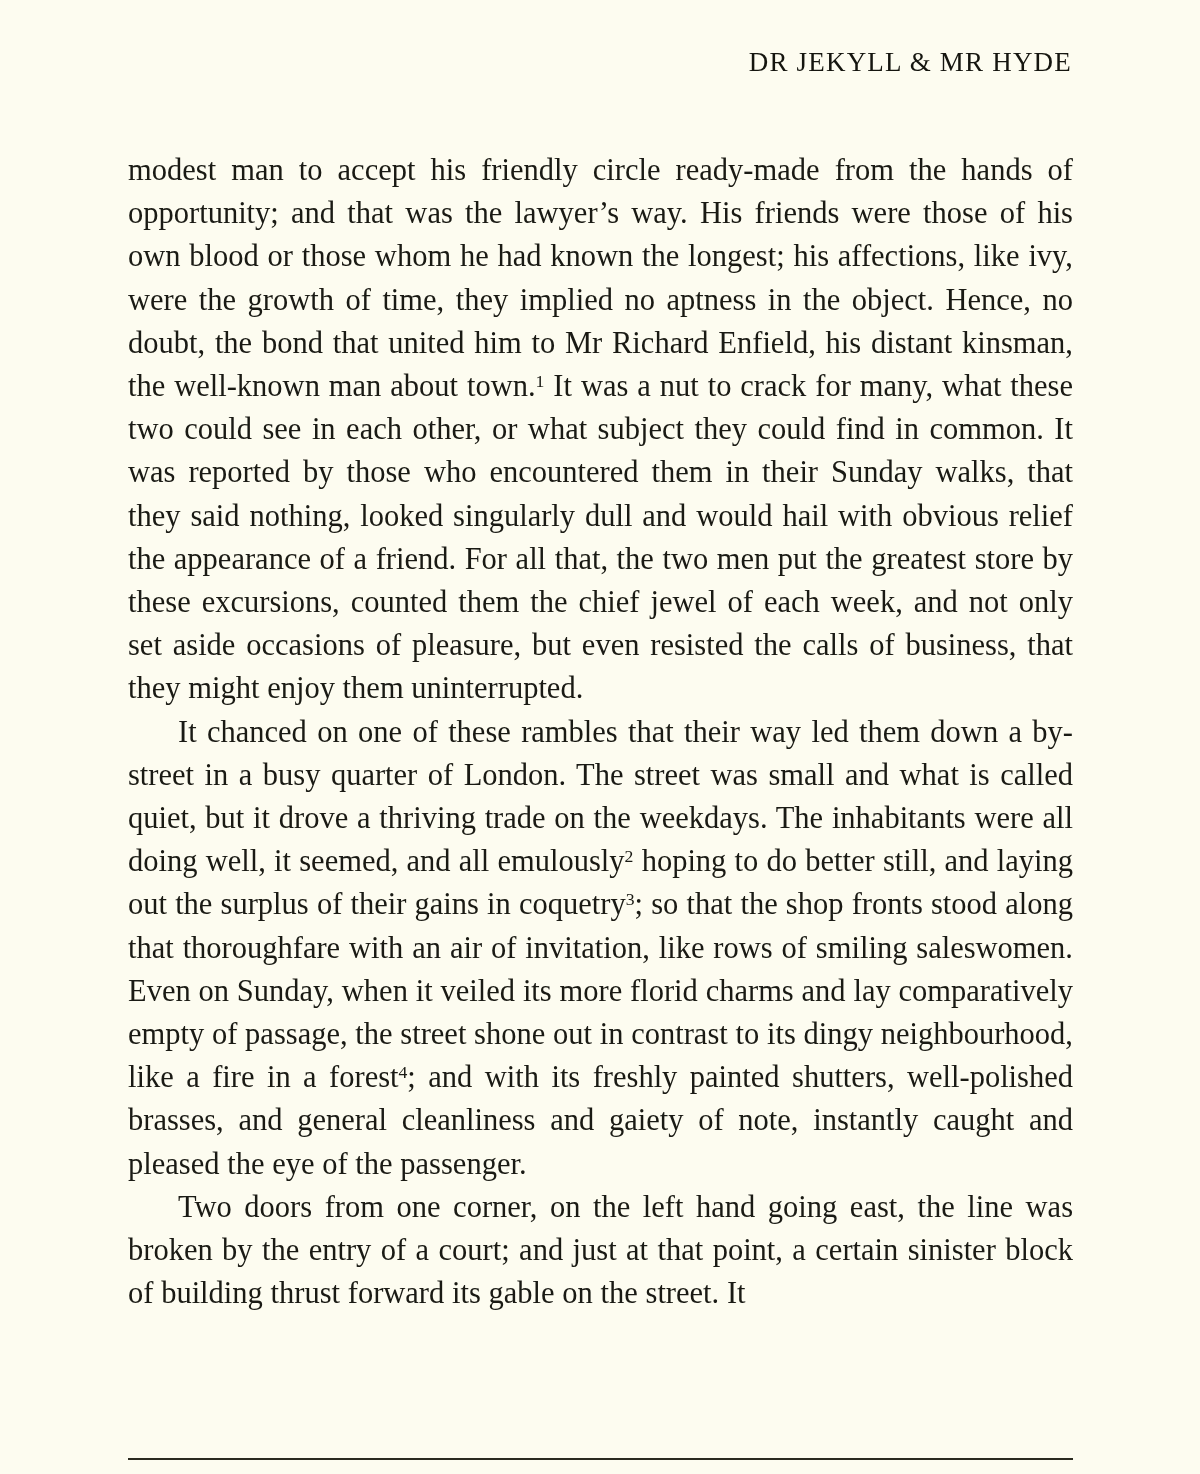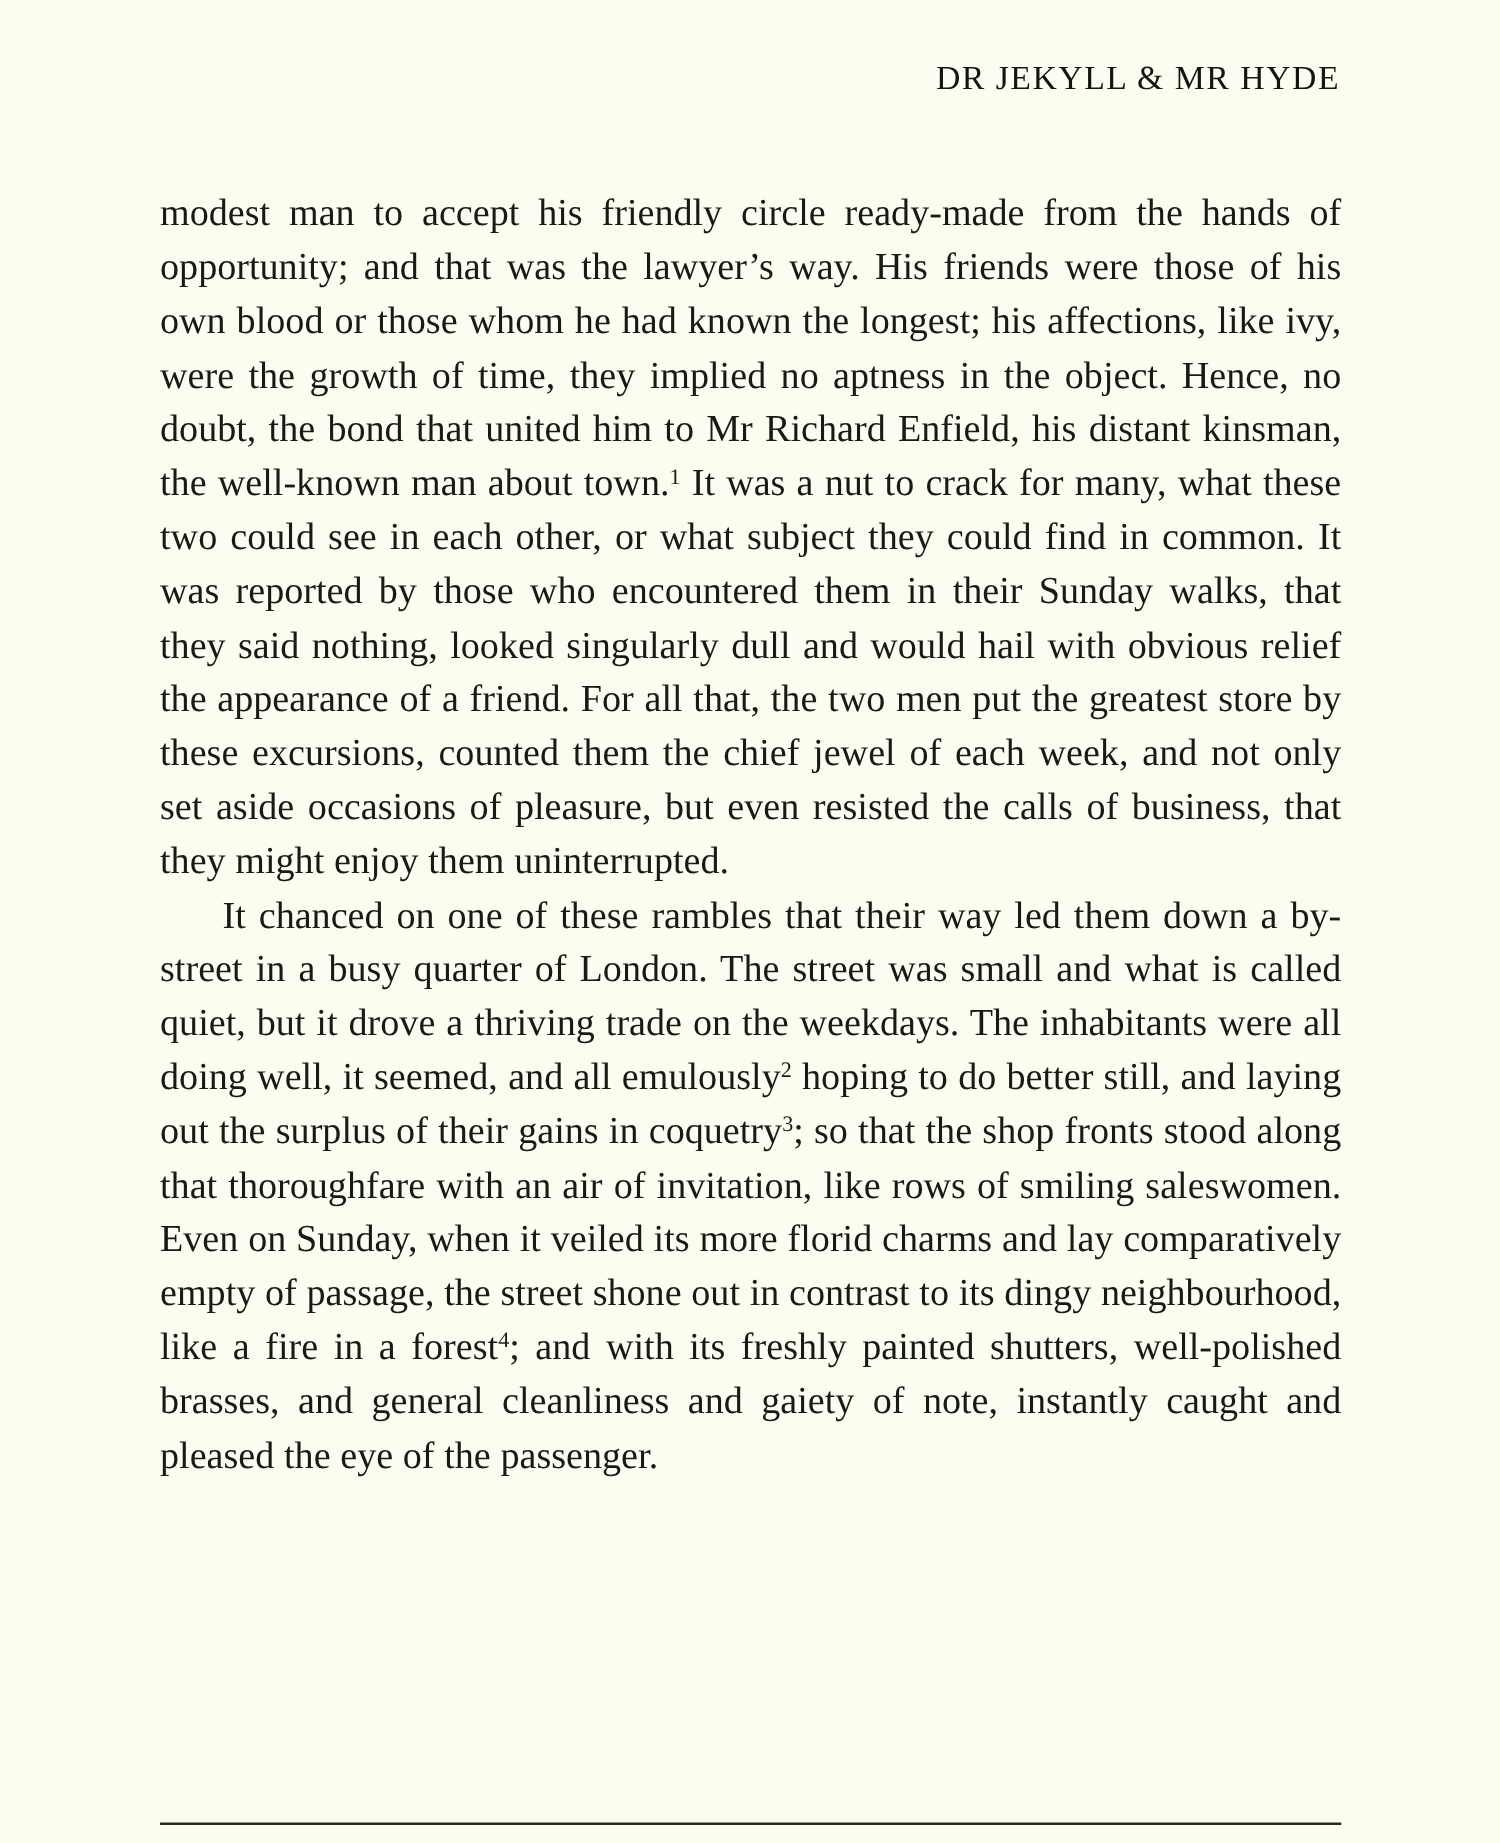--- a/index.html
+++ b/index.html
@@ -86,18 +86,19 @@
 <div class="page">
 
   <div class="running-head">DR JEKYLL &amp; MR HYDE</div>
 
   <div class="textblock">
 
     <p class="para"><span>modest man to accept his friendly circle ready-made from the hands of opportunity; and that was the lawyer’s way. His friends were those of his own blood or those whom he had known the longest; his affections, like ivy, were the growth of time, they implied no aptness in the object. Hence, no doubt, the bond that united him to Mr Richard Enfield, his distant kinsman, the well-known man about town.</span><sup>1</sup><span> It was a nut to crack for many, what these two could see in each other, or what subject they could find in common. It was reported by those who encountered them in their Sunday walks, that they said nothing, looked singularly dull and would hail with obvious relief the appearance of a friend. For all that, the two men put the greatest store by these excursions, counted them the chief jewel of each week, and not only set aside occasions of pleasure, but even resisted the calls of business, that they might enjoy them uninterrupted.</span></p>
 
     <p class="para indent"><span>It chanced on one of these rambles that their way led them down a by-street in a busy quarter of London. The street was small and what is called quiet, but it drove a thriving trade on the weekdays. The inhabitants were all doing well, it seemed, and all emulously</span><sup>2</sup><span> hoping to do better still, and laying out the surplus of their gains in coquetry</span><sup>3</sup><span>; so that the shop fronts stood along that thoroughfare with an air of invitation, like rows of smiling saleswomen. Even on Sunday, when it veiled its more florid charms and lay comparatively empty of passage, the street shone out in contrast to its dingy neighbourhood, like a fire in a forest</span><sup>4</sup><span>; and with its freshly painted shutters, well-polished brasses, and general cleanliness and gaiety of note, instantly caught and pleased the eye of the passenger.</span></p>
 
+    <p class="para indent"><span>Two doors from one corner, on the left hand going east, the line was broken by the entry of a court; and just at that point, a certain sinister block of building thrust forward its gable on the street. It</span></p>
 
   </div>
 
   <hr class="footnote-rule">
 
 </div>
 
 </body></html>

